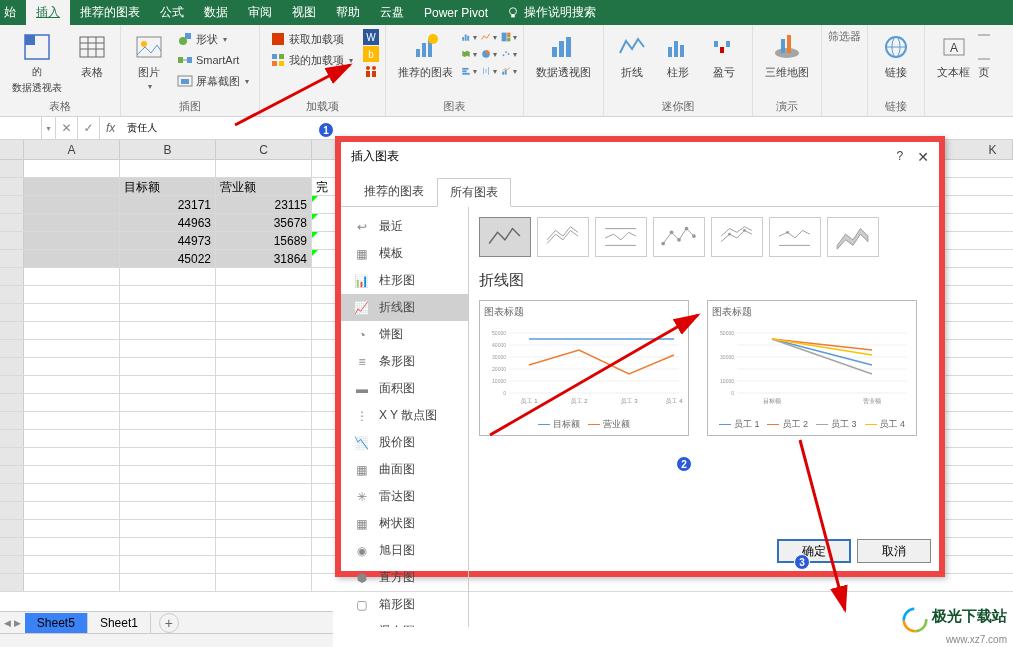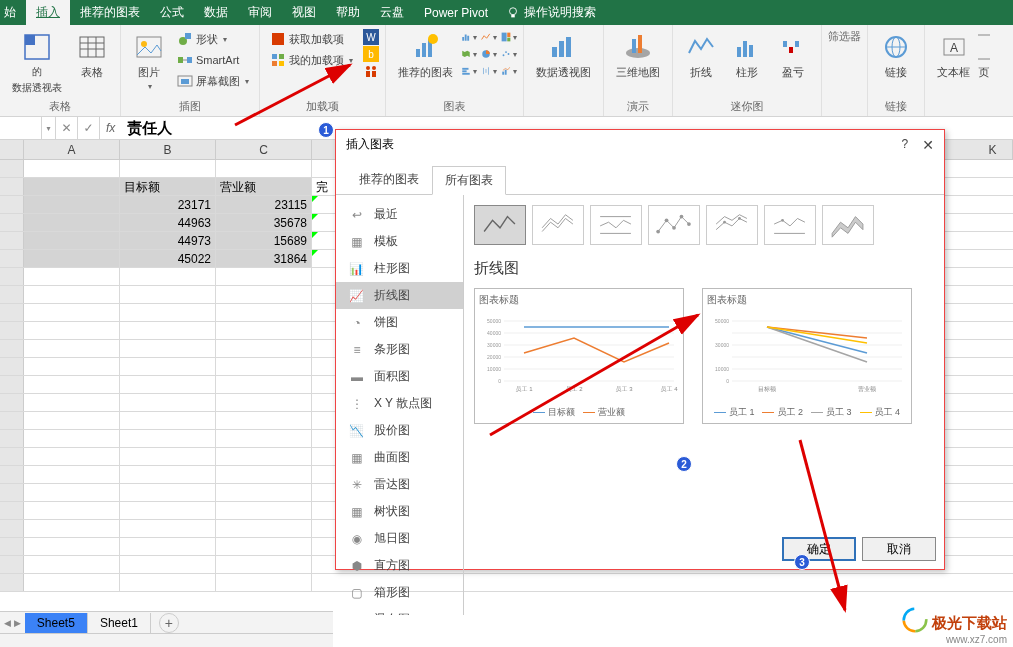--- a/index.html
+++ b/index.html
@@ -23,21 +23,21 @@
 .rib-icon { width: 32px; height: 32px; display: flex; align-items: center; justify-content: center; }
 .rib-icon-sm { width: 16px; height: 16px; display: flex; align-items: center; justify-content: center; }
 .dd-arrow { font-size: 8px; color: #666; margin-left: 2px; }
 
 
 .formula-row { display: flex; align-items: center; height: 23px; border-bottom: 1px solid #d4d4d4; background: #fff; }
 .name-box { width: 42px; border-right: 1px solid #d4d4d4; padding: 0 4px; height: 100%; display: flex; align-items: center; }
 .name-dd { width: 14px; border-right: 1px solid #d4d4d4; text-align: center; font-size: 8px; color: #888; height: 100%; display: flex; align-items: center; justify-content: center; }
 .fx-btn { width: 22px; text-align: center; color: #888; border-right: 1px solid #d4d4d4; height: 100%; display: flex; align-items: center; justify-content: center; }
 .fx-sym { font-style: italic; color: #666; padding: 0 6px; }
-.formula-input { flex: 1; padding: 2px 6px; border: none; outline: none; font-size: 15px; font-weight: bold; }
+.formula-input { flex: 1; padding: 2px 6px; border: none; outline: none; font-size: 10px; }
 
 
 .sheet-area { position: relative; background: #fff; }
 .col-headers { display: flex; background: #e6e6e6; border-bottom: 1px solid #ccc; height: 20px; }
 .corner { width: 24px; border-right: 1px solid #ccc; background: #e6e6e6; }
 .colh { width: 96px; text-align: center; border-right: 1px solid #ccc; font-size: 12px; color: #444; line-height: 20px; }
 .colh:first-of-type { width: 62px; }
 .grid-body { position: relative; }
 .grid-row { display: flex; height: 18px; border-bottom: 1px solid #d9d9d9; }
 .rowh { width: 24px; background: #e6e6e6; border-right: 1px solid #ccc; text-align: center; font-size: 11px; color: #444; line-height: 18px; }
@@ -52,21 +52,21 @@
 .sheet-tabs { position: absolute; bottom: 14px; left: 0; height: 22px; display: flex; align-items: center; background: #f3f3f3; border-top: 1px solid #ccc; width: 333px; }
 .nav-arrows { display: flex; padding: 0 4px; gap: 3px; }
 .nav-arrow { font-size: 9px; color: #888; cursor: pointer; }
 .sheet-tab { padding: 3px 12px; font-size: 12px; border-right: 1px solid #ccc; cursor: pointer; background: #3b82f6; }
 .sheet-tab.inactive { background: #f3f3f3; }
 .add-sheet { width: 20px; height: 20px; border: 1px solid #ccc; border-radius: 50%; display: flex; align-items: center; justify-content: center; margin-left: 8px; cursor: pointer; font-size: 14px; color: #666; }
 
 .status-bar { position: absolute; bottom: 0; left: 0; height: 14px; background: #f3f3f3; width: 333px; border-top: 1px solid #ccc; }
 
 
-.dialog { position: absolute; left: 335px; top: 129px; width: 610px; height: 441px; background: #fff; border: 1px solid #ef4444; box-shadow: 2px 2px 6px rgba(0,0,0,0.25); }
+.dialog { position: absolute; left: 335px; top: 136px; width: 610px; height: 441px; background: #fff; border: 6px solid #ef4444; box-shadow: 2px 2px 6px rgba(0,0,0,0.25); }
 .dlg-title { display: flex; justify-content: space-between; align-items: center; padding: 6px 10px; font-size: 12px; }
 .dlg-title-btns { display: flex; gap: 14px; font-size: 12px; color: #444; }
 .dlg-close { cursor: pointer; font-size: 14px; }
 .dlg-tabs { display: flex; border-bottom: 1px solid #ccc; margin-top: 6px; padding-left: 10px; }
 .dlg-tab { padding: 5px 12px; font-size: 12px; border: 1px solid transparent; cursor: pointer; color: #444; }
 .dlg-tab.active { border: 1px solid #ccc; border-bottom: 1px solid #fff; position: relative; top: 1px; background: #fff; }
 .dlg-body { display: flex; height: 420px; }
 .dlg-sidebar { width: 128px; border-right: 1px solid #ccc; padding: 6px 0; overflow: hidden; }
 .side-item { display: flex; align-items: center; gap: 8px; padding: 5px 12px; font-size: 12px; color: #444; cursor: pointer; }
 .side-item.sel { background: #d0d0d0; }
@@ -86,21 +86,21 @@
 .leg-line { width: 12px; height: 1px; }
 .dlg-footer { position: absolute; bottom: 0; right: 0; display: flex; padding: 8px; gap: 6px; }
 .dlg-btn { width: 74px; height: 24px; border: 1px solid #888; background: #f0f0f0; font-size: 12px; cursor: pointer; }
 .dlg-btn.primary { border: 2px solid #3172b9; margin-left: 24px; }
 
 
 .anno { position: absolute; pointer-events: none; }
 .anno-num { width: 16px; height: 16px; border-radius: 50%; background: #2b5bd7; color: #fff; font-size: 10px; font-weight: bold; display: flex; align-items: center; justify-content: center; border: 1px solid #fff; }
 .arrow-svg { position: absolute; pointer-events: none; }
 
-.watermark { position: absolute; right: 6px; bottom: 14px; display: flex; align-items: flex-end; gap: 4px; font-size: 15px; color: #c2410c; font-weight: bold; }
+.watermark { position: absolute; right: 6px; bottom: 14px; display: flex; align-items: flex-start; gap: 4px; font-size: 15px; color: #14532d; font-weight: bold; }
 .wm-logo { width: 26px; height: 26px; }
 .wm-sub { font-size: 10px; color: #888; position: absolute; right: 6px; bottom: 2px; }
 </style>
 </head>
 <body>
 
 <div class="ribbon-tabs">
   <div class="ribbon-tab" style="padding-left:4px">始</div>
   <div class="ribbon-tab active">插入</div>
   <div class="ribbon-tab">推荐的图表</div>
@@ -352,65 +352,65 @@
           </div>
         <span>数据透视图</span>
       </div>
     </div>
     <div class="ribbon-group-label">&nbsp;</div>
   </div>
 
   <div class="ribbon-group">
     <div class="ribbon-items">
       <div class="rib-btn">
+          <div class="rib-icon">
+            <svg viewBox="0 0 32 32">
+              <polyline points="4,22 10,10 16,18 22,8 28,16" fill="none" stroke="#5b9bd5" stroke-width="2"></polyline>
+            </svg>
+          </div>
+          <span>折线</span>
+        </div>
+      <div class="rib-btn">
+          <div class="rib-icon">
+            <svg viewBox="0 0 32 32">
+              <rect x="6" y="16" width="4" height="10" fill="#5b9bd5"></rect>
+              <rect x="12" y="10" width="4" height="16" fill="#5b9bd5"></rect>
+              <rect x="18" y="14" width="4" height="12" fill="#5b9bd5"></rect>
+            </svg>
+          </div>
+          <span>柱形</span>
+        </div>
+      <div class="rib-btn">
+          <div class="rib-icon">
+            <svg viewBox="0 0 32 32">
+              <rect x="6" y="10" width="4" height="6" fill="#5b9bd5"></rect>
+              <rect x="12" y="16" width="4" height="6" fill="#c00"></rect>
+              <rect x="18" y="10" width="4" height="6" fill="#5b9bd5"></rect>
+            </svg>
+          </div>
+          <span>盈亏</span>
+        </div>
+    </div>
+    <div class="ribbon-group-label">迷你图</div>
+  </div>
+
+  <div class="ribbon-group">
+    <div class="ribbon-items">
+      <div class="rib-btn">
         <div class="rib-icon">
             <svg viewBox="0 0 32 32">
               <ellipse cx="16" cy="22" rx="12" ry="5" fill="#a5a5a5"></ellipse>
               <rect x="10" y="8" width="4" height="14" fill="#5b9bd5"></rect>
               <rect x="16" y="4" width="4" height="18" fill="#ed7d31"></rect>
             </svg>
           </div>
         <span>三维地图</span>
       </div>
     </div>
     <div class="ribbon-group-label">演示</div>
-  </div>
-
-  <div class="ribbon-group">
-    <div class="ribbon-items">
-      <div class="rib-btn">
-          <div class="rib-icon">
-            <svg viewBox="0 0 32 32">
-              <polyline points="4,22 10,10 16,18 22,8 28,16" fill="none" stroke="#5b9bd5" stroke-width="2"></polyline>
-            </svg>
-          </div>
-          <span>折线</span>
-        </div>
-      <div class="rib-btn">
-          <div class="rib-icon">
-            <svg viewBox="0 0 32 32">
-              <rect x="6" y="16" width="4" height="10" fill="#5b9bd5"></rect>
-              <rect x="12" y="10" width="4" height="16" fill="#5b9bd5"></rect>
-              <rect x="18" y="14" width="4" height="12" fill="#5b9bd5"></rect>
-            </svg>
-          </div>
-          <span>柱形</span>
-        </div>
-      <div class="rib-btn">
-          <div class="rib-icon">
-            <svg viewBox="0 0 32 32">
-              <rect x="6" y="10" width="4" height="6" fill="#5b9bd5"></rect>
-              <rect x="12" y="16" width="4" height="6" fill="#c00"></rect>
-              <rect x="18" y="10" width="4" height="6" fill="#5b9bd5"></rect>
-            </svg>
-          </div>
-          <span>盈亏</span>
-        </div>
-    </div>
-    <div class="ribbon-group-label">迷你图</div>
   </div>
 
   <div class="ribbon-group">
     <div class="ribbon-group-label">筛选器</div>
   </div>
 
   <div class="ribbon-group">
     <div class="ribbon-items">
       <div class="rib-btn">
           <div class="rib-icon">

